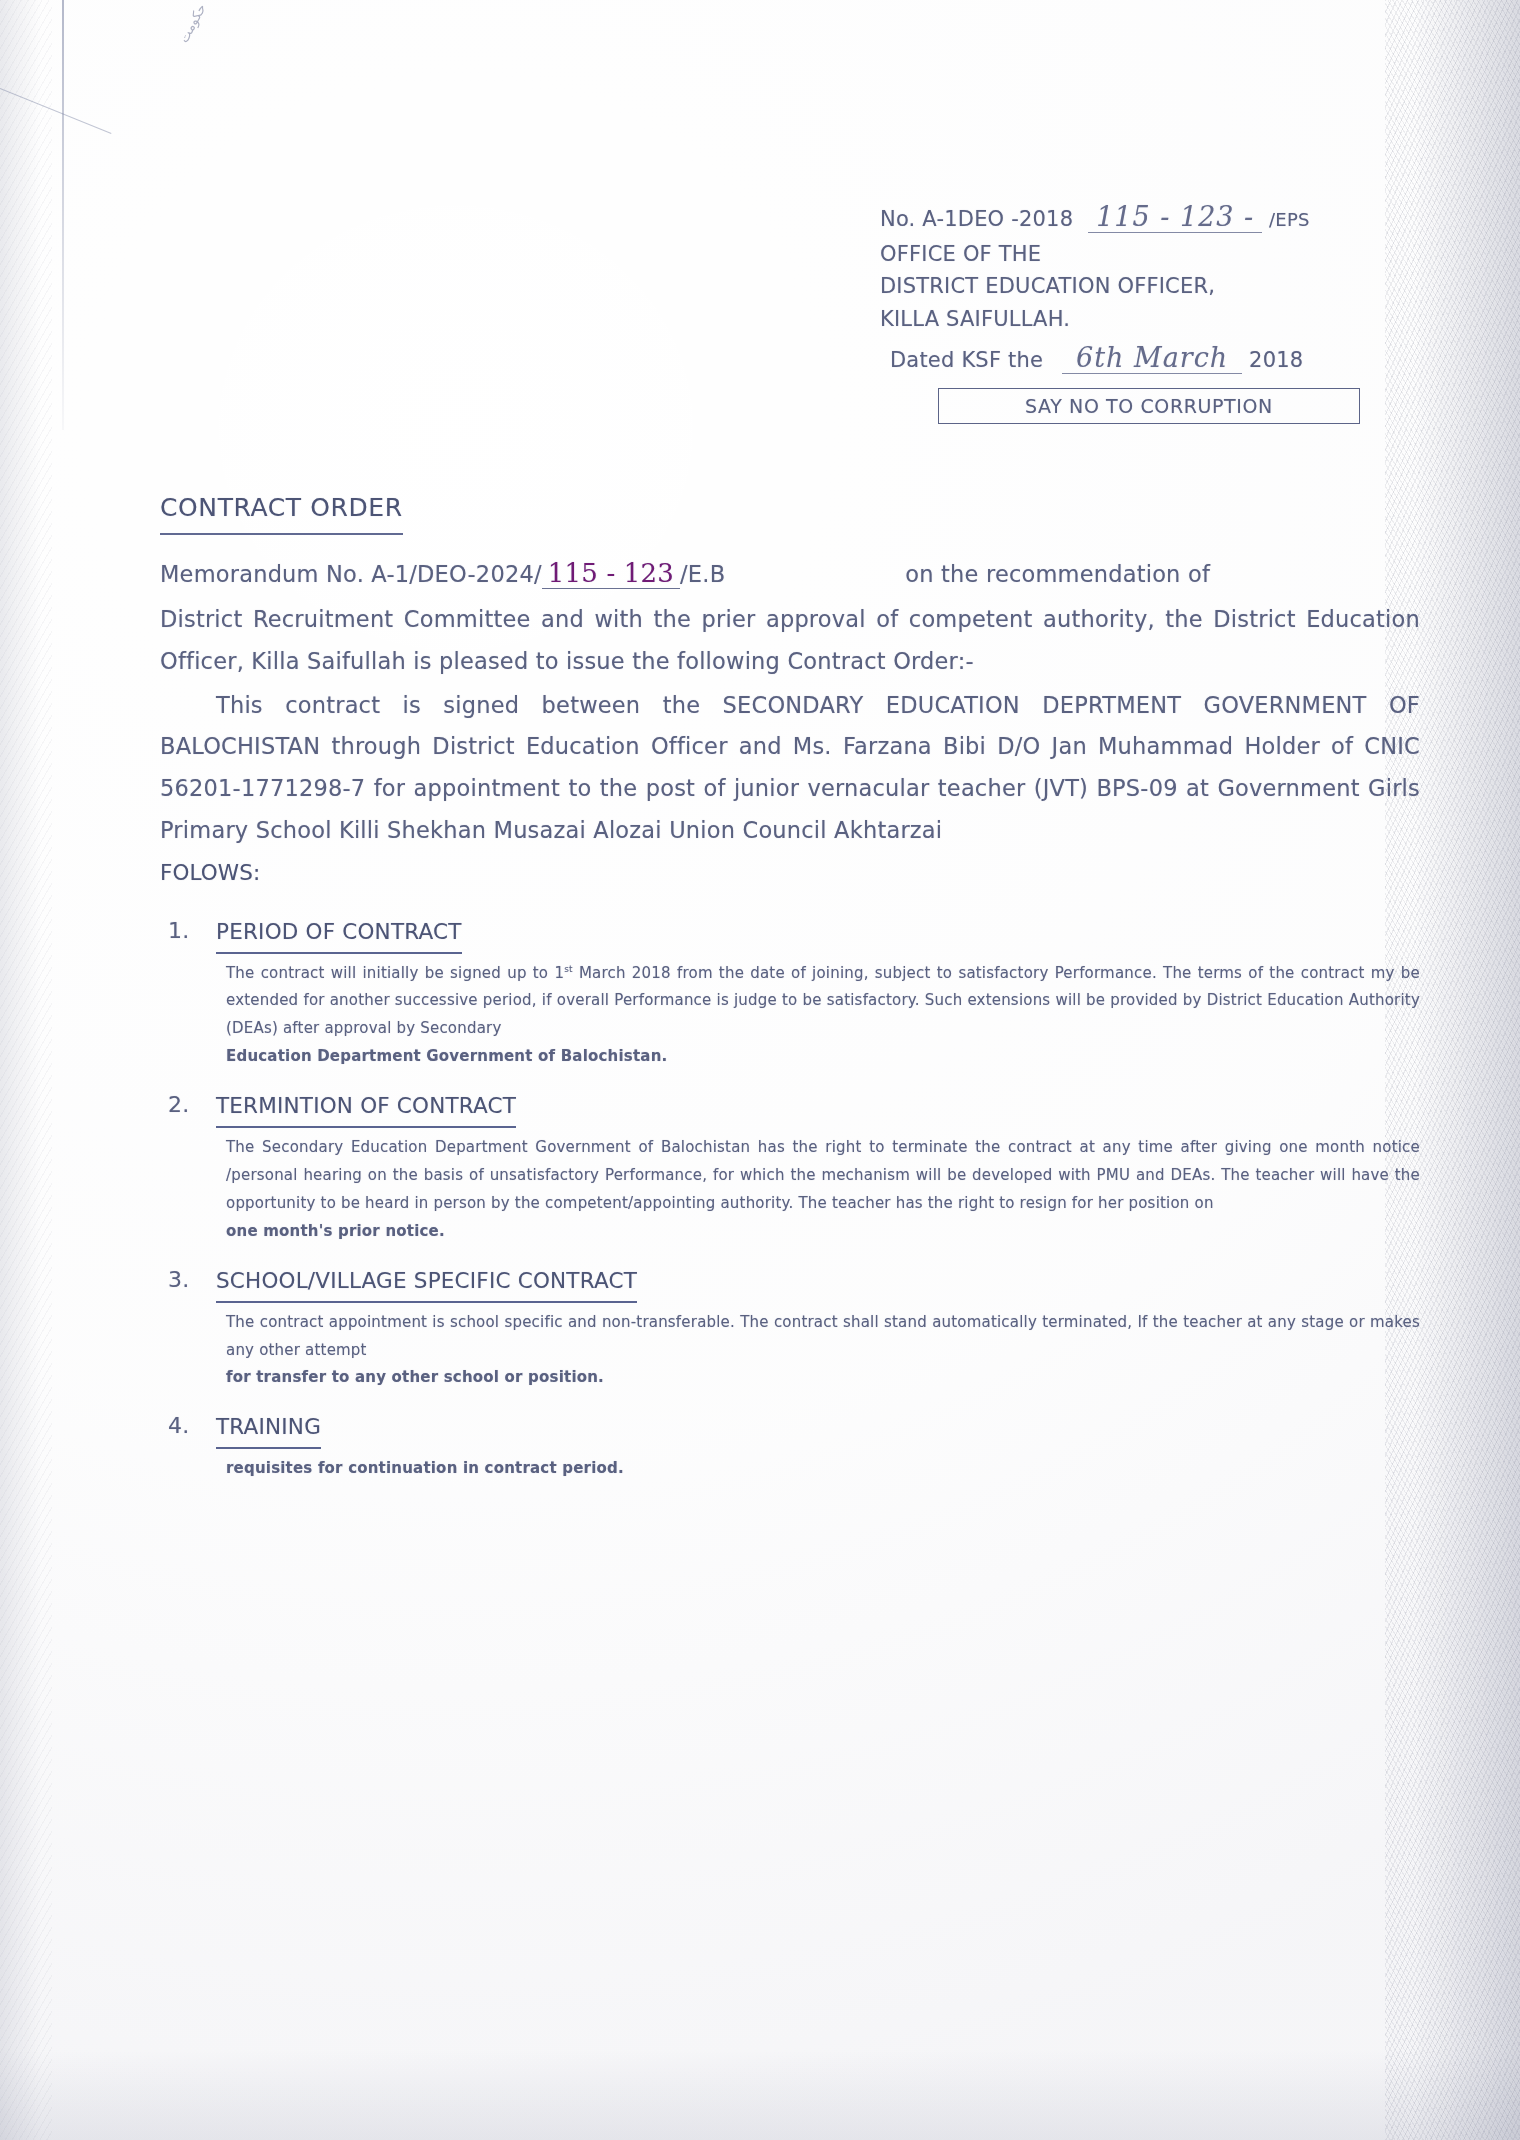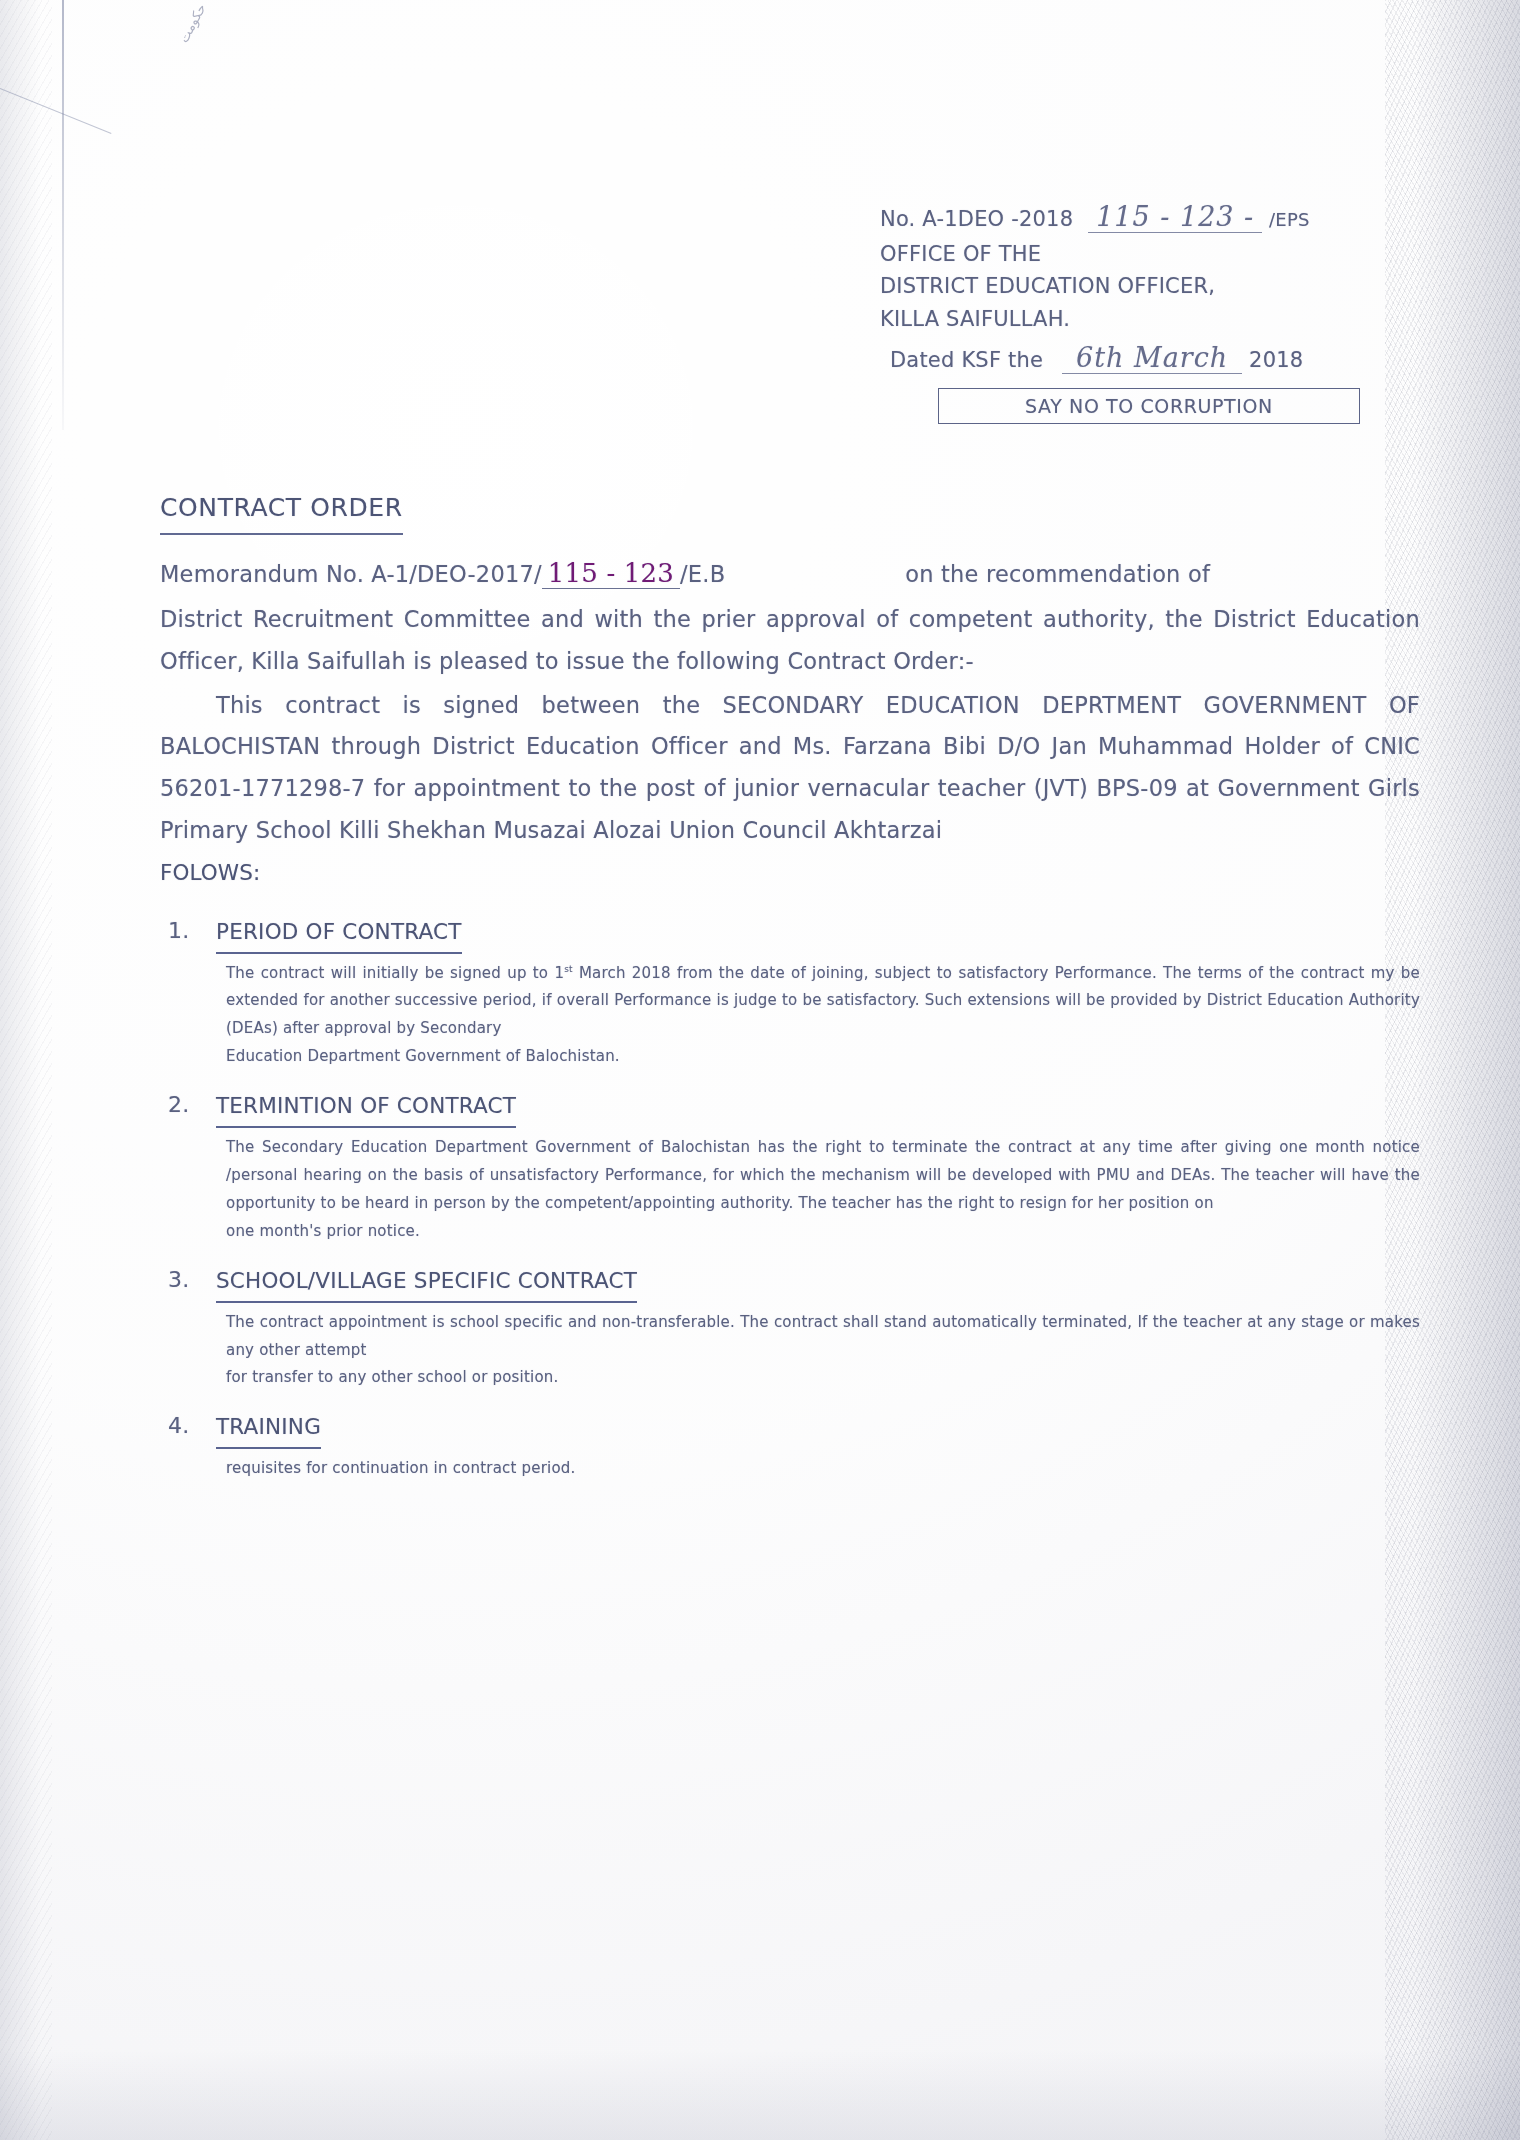--- a/index.html
+++ b/index.html
@@ -139,21 +139,21 @@
     border-bottom:2.2px solid #5a6490;
     padding-bottom:0px;
     margin-bottom:6px;
   }
   .term-body{
     display:block;
     text-align:justify;
     font-size:15px; line-height:1.86;
     padding-left:10px;
   }
-  .term-body .last{ display:block; text-align:left; }
+  .term-body .last{ display:block; text-align:left;font-weight:bold; }
   sup{ font-size:.6em; }
 
   .memo-hand{
     font-family:"DejaVu Serif","Liberation Serif",serif;
     font-size:26px; color:#701a75;
     border-bottom:1.6px solid #6a7192;
     padding:0 6px;
   }
   .gap-wide{ display:inline-block; width:180px; }
 </style>
@@ -193,21 +193,21 @@
 
   <div class="corruption-box ink">
     <span>SAY NO TO CORRUPTION</span>
   </div>
 
   <div class="body ink">
 
     <div class="title ink-strong">CONTRACT ORDER</div>
 
     <p class="para nojust" style="margin-top:10px;">
-      <span>Memorandum No. A-1/DEO-2017/</span><span class="memo-hand">115 - 123</span><span>/E.B</span><span class="gap-wide"></span><span>on the recommendation of</span>
+      <span>Memorandum No. A-1/DEO-2024/</span><span class="memo-hand">115 - 123</span><span>/E.B</span><span class="gap-wide"></span><span>on the recommendation of</span>
     </p>
 
     <p class="para">District Recruitment Committee and with the prier approval of competent authority,    the District Education Officer, Killa Saifullah is pleased to issue the following Contract Order:-</p>
 
     <p class="para" style="text-indent:56px;">This contract is signed between the  SECONDARY  EDUCATION  DEPRTMENT GOVERNMENT OF BALOCHISTAN  through  District  Education  Officer  and  Ms.  Farzana Bibi  D/O  Jan Muhammad  Holder of CNIC 56201-1771298-7 for appointment to the post of junior vernacular teacher (JVT) BPS-09 at Government Girls Primary  School Killi Shekhan Musazai  Alozai Union Council  Akhtarzai</p>
 
     <div class="heading-uc ink-strong">FOLOWS:</div>
 
     <ol class="terms">
 

